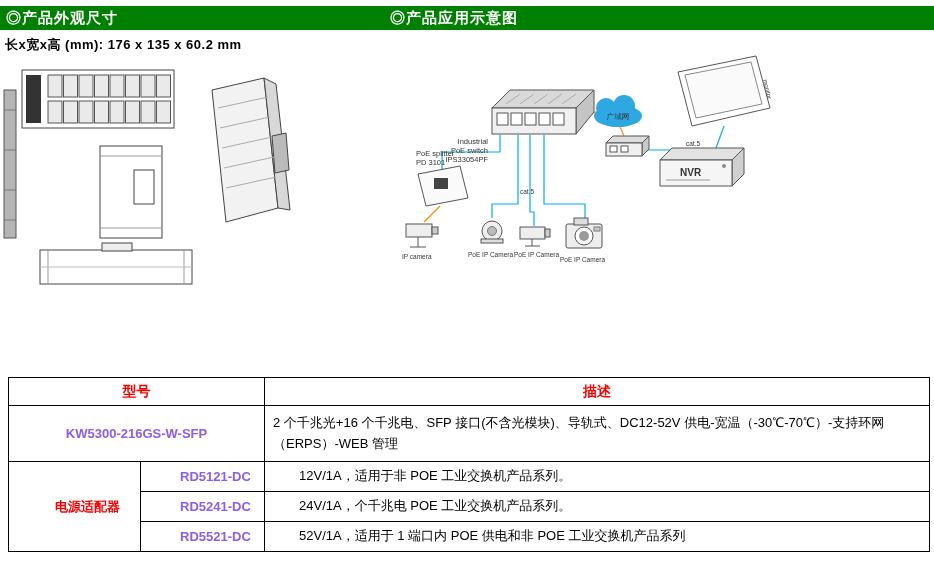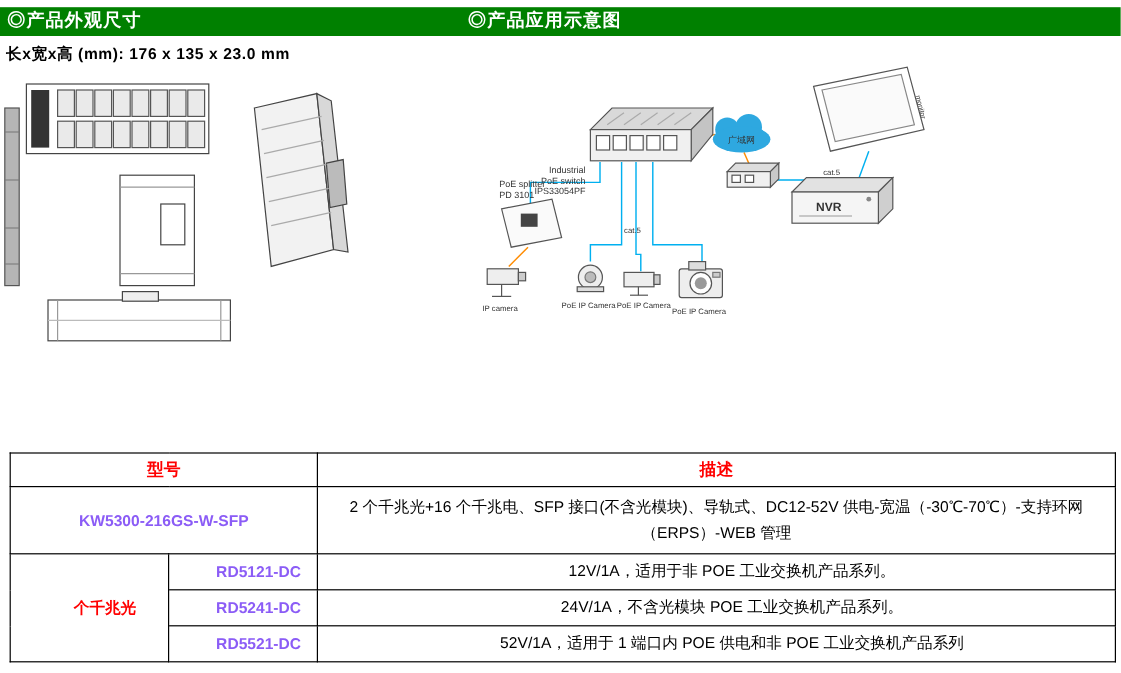--- a/index.html
+++ b/index.html
@@ -20,35 +20,35 @@
   .tech-svg { position:absolute; left:0; top:58px; }
   .app-svg  { position:absolute; left:380px; top:52px; }
   .app-svg text, .tech-svg text { font-family:"Liberation Sans",sans-serif; fill:#333; }
 
   table.order { position:absolute; top:377px; left:8px; width:921px;
                 border-collapse:collapse; table-layout:fixed; }
   .order th, .order td { border:1px solid #000; font-size:13px; padding:2px 8px; vertical-align:middle; }
   .order th { color:#ff0000; font-size:14px; font-weight:bold; text-align:center; height:28px;margin-top:12px; }
   .order td.model { text-align:center; font-weight:bold; color:#8b5cf6; }
   .order td.group { text-align:center; font-weight:bold; color:#ff0000; }
-  .order td.desc  { text-align:center; color:#000; line-height:1.6; }
+  .order td.desc  { text-align:left; color:#000; line-height:1.6; }
   .row-main td { height:56px; }
   .row-sub td  { height:30px;padding-left:34px; }
 </style>
 </head>
 <body>
 
 <div class="page">
 
   <div class="greenbar bar-top">
     <span class="bar-title t-left">◎产品外观尺寸</span>
     <span class="bar-title t-mid">◎产品应用示意图</span>
   </div>
 
-  <div class="dims">长x宽x高 (mm): 176 x 135 x 23.0 mm</div>
+  <div class="dims">长x宽x高 (mm): 176 x 135 x 60.2 mm</div>
 
   <svg class="tech-svg" width="375" height="240" viewBox="0 0 375 240">
 
     <g>
       <rect x="4" y="32" width="12" height="148" fill="#b5b5b5" stroke="#555" stroke-width="1"></rect>
       <line x1="4" y1="52" x2="16" y2="52" stroke="#777"></line>
       <line x1="4" y1="92" x2="16" y2="92" stroke="#777"></line>
       <line x1="4" y1="132" x2="16" y2="132" stroke="#777"></line>
       <line x1="4" y1="162" x2="16" y2="162" stroke="#777"></line>
     </g>
@@ -217,27 +217,27 @@
     <tbody>
       <tr>
         <th colspan="2">型号</th>
         <th>描述</th>
       </tr>
       <tr class="row-main">
         <td colspan="2" class="model">KW5300-216GS-W-SFP</td>
         <td class="desc">2 个千兆光+16 个千兆电、SFP 接口(不含光模块)、导轨式、DC12-52V 供电-宽温（-30℃-70℃）-支持环网（ERPS）-WEB 管理</td>
       </tr>
       <tr class="row-sub">
-        <td rowspan="3" class="group">个千兆光</td>
+        <td rowspan="3" class="group">电源适配器</td>
         <td class="model">RD5121-DC</td>
         <td class="desc">12V/1A，适用于非 POE 工业交换机产品系列。</td>
       </tr>
       <tr class="row-sub">
         <td class="model">RD5241-DC</td>
-        <td class="desc">24V/1A，不含光模块 POE 工业交换机产品系列。</td>
+        <td class="desc">24V/1A，个千兆电 POE 工业交换机产品系列。</td>
       </tr>
       <tr class="row-sub">
         <td class="model">RD5521-DC</td>
         <td class="desc">52V/1A，适用于 1 端口内 POE 供电和非 POE 工业交换机产品系列</td>
       </tr>
     </tbody>
   </table>
 
 </div>
 

